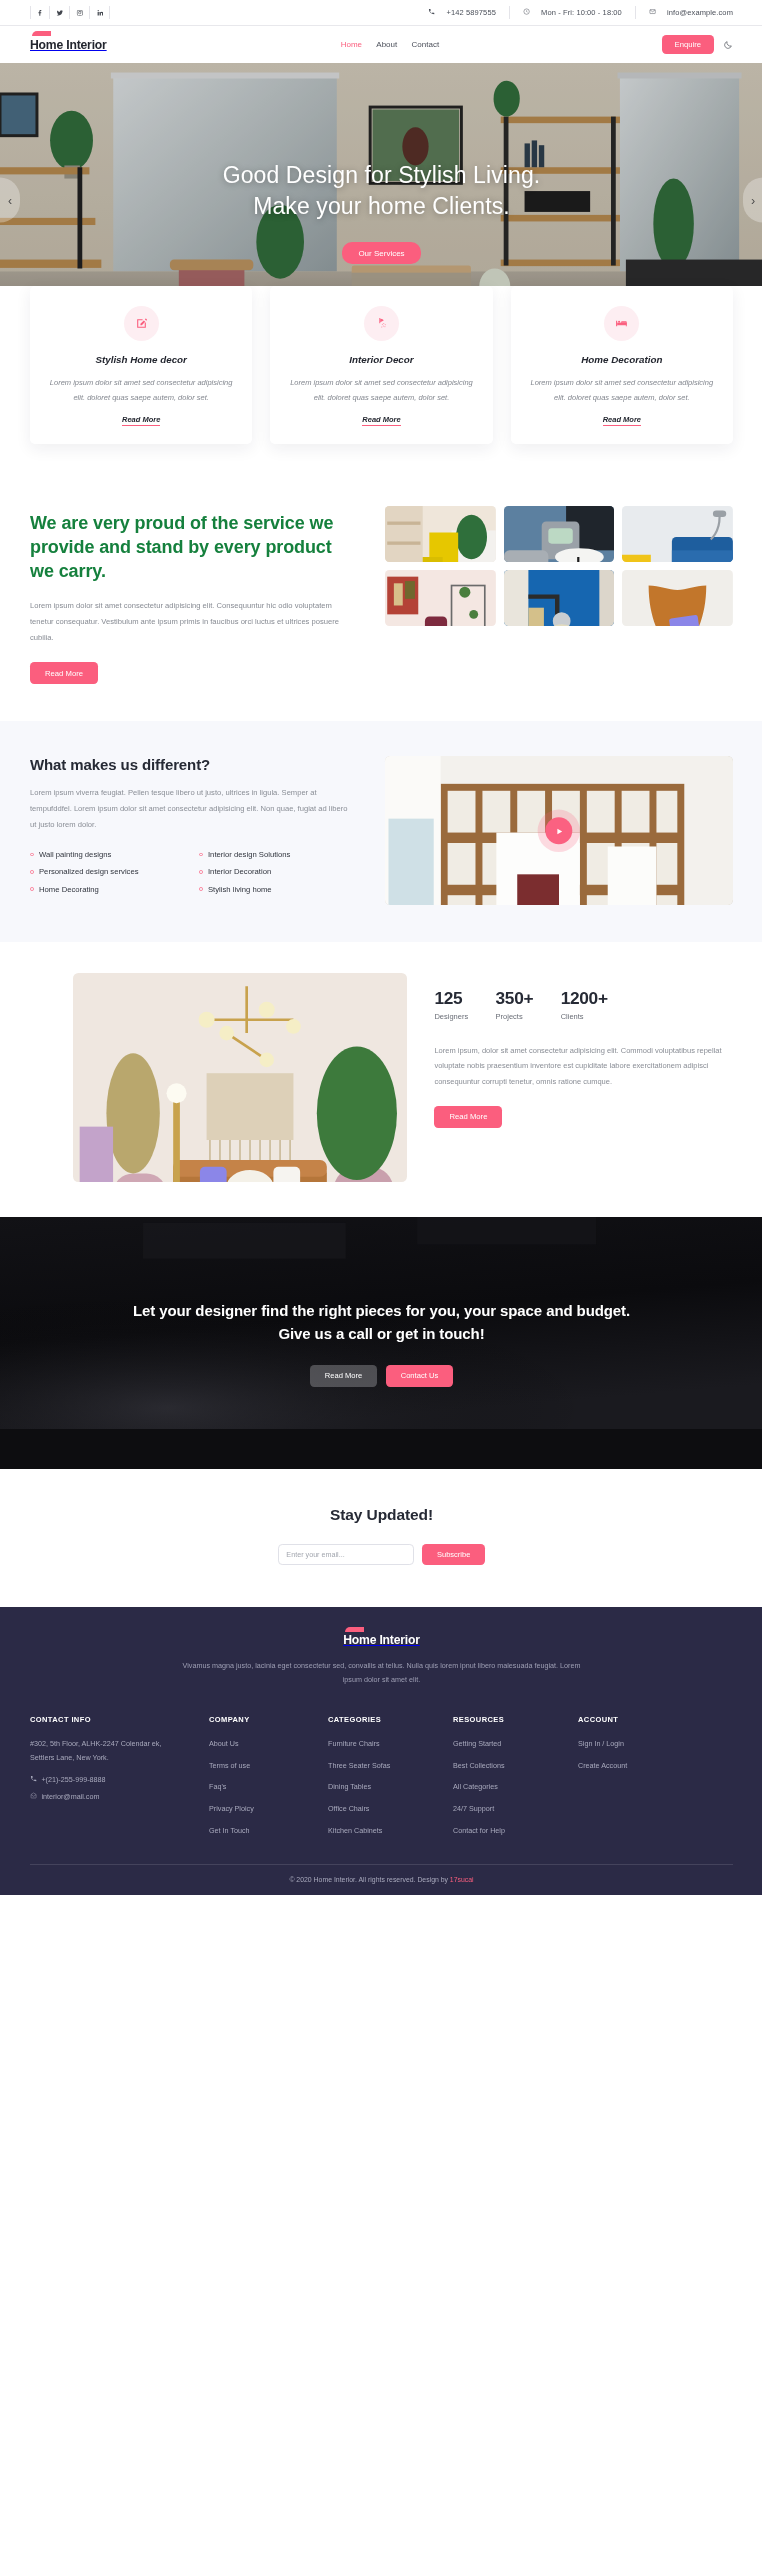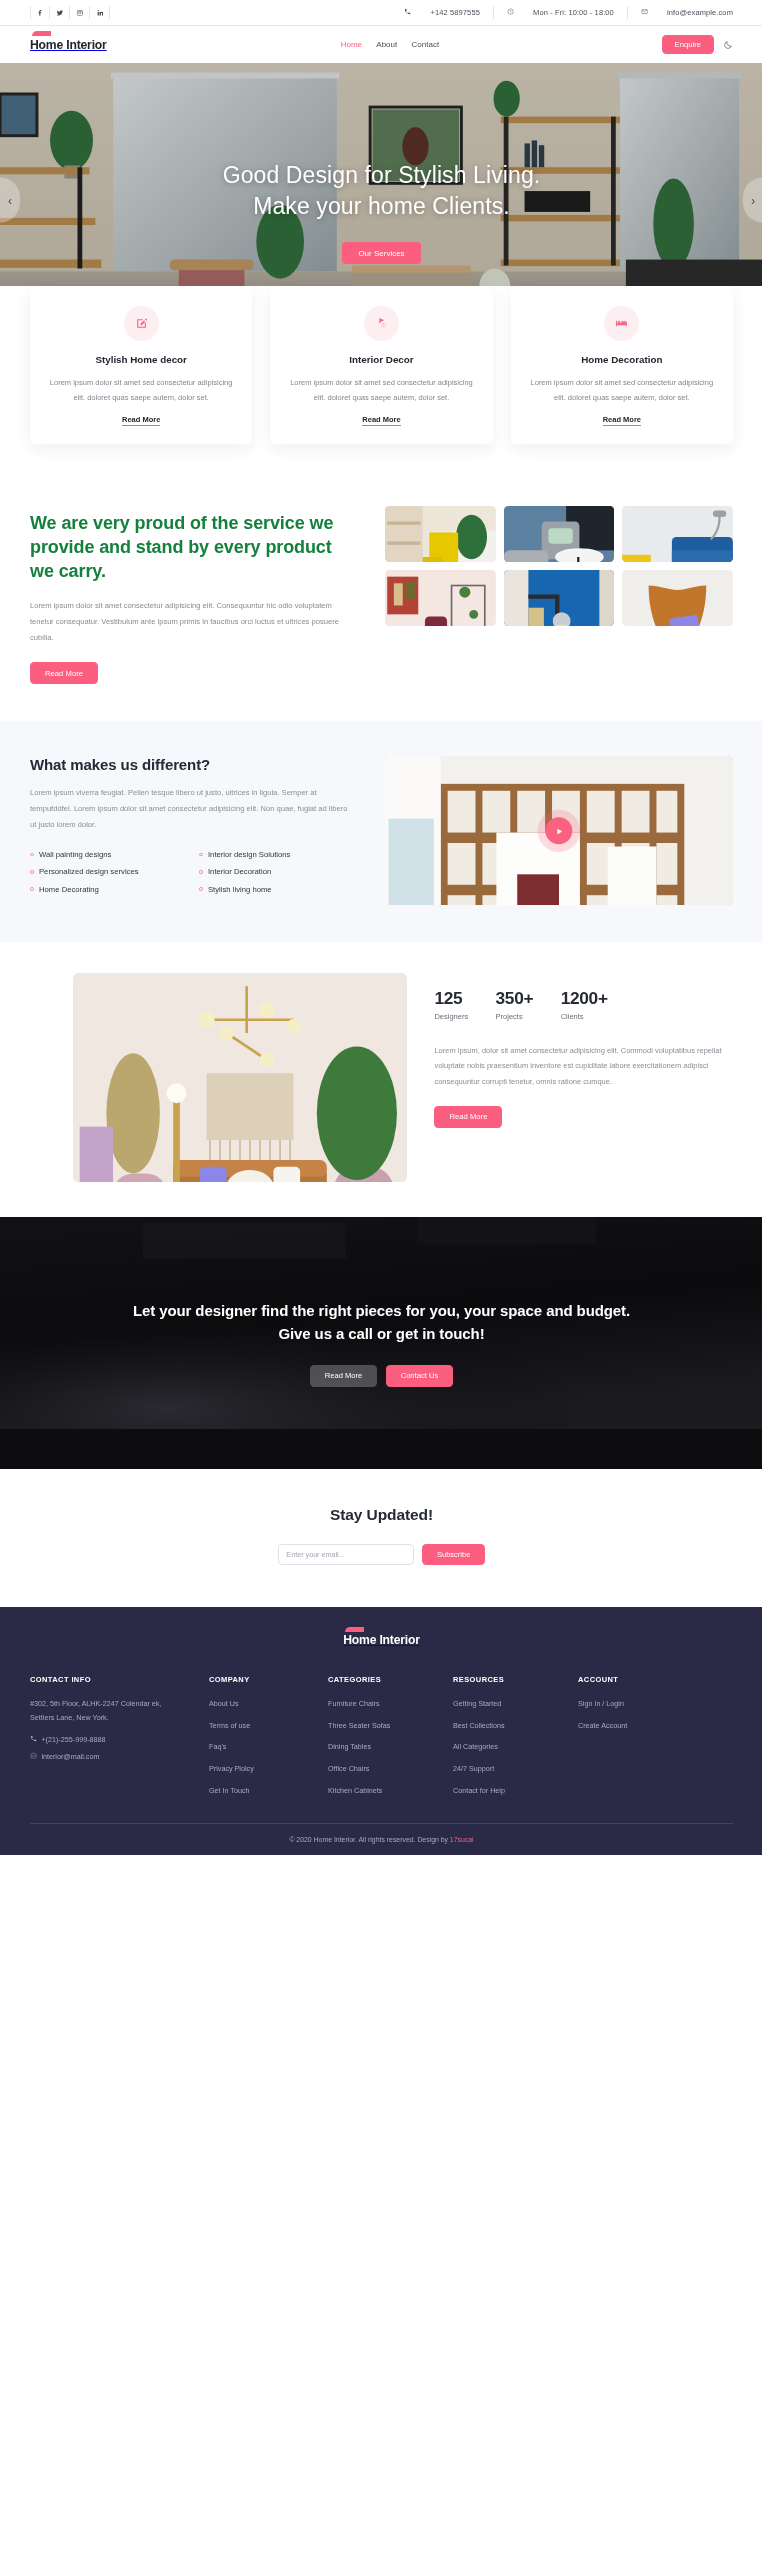--- a/index.html
+++ b/index.html
@@ -25,21 +25,21 @@
   .social .sicon {
     width: 20px; height: 13px;
     display: flex; align-items: center; justify-content: center;
     border-right: 0.6px solid #e4e4e9;
     color: #43474f;
   }
   .social .sicon:first-child { border-left: 0.6px solid #e4e4e9; }
   .social .sicon svg { width: 7.7px; height: 7.7px; fill: #43474f; }
   .topbar-spacer { flex: 1; }
   .tb-item {
-    display: flex; align-items: center; gap: 19px;
+    display: flex; align-items: center; gap: 11px;
     padding: 0 13px;
     height: 13px;
     border-right: 0.6px solid #e4e4e9;
     white-space: nowrap;
     color: #4a4f59;
     letter-spacing: 0.1px;
   }
   .tb-item:last-child { border-right: none; padding-right: 0; }
   .tb-item:first-of-type { border-left: 0.6px solid transparent; }
   .tb-item svg { width: 7.2px; height: 7.2px; fill: none; stroke: #4a4f59; stroke-width: 1.6; }
@@ -106,21 +106,21 @@
     font-weight: 400;
     line-height: 1.38;
     text-shadow: 0 0.6px 6px rgba(0,0,0,.35);
     letter-spacing: 0.1px;
   }
   .btn-services {
     margin-top: 19px;
     background: #fb5e7e;
     color: #fff;
     border: none;
-    border-radius: 4px;
+    border-radius: 10px;
     font-size: 8px;
     padding: 6.6px 16px;
     cursor: pointer;
     font-family: inherit;
   }
   .hero-arrow {
     position: absolute; top: 50%; transform: translateY(-50%);
     width: 20px; height: 45px;
     background: rgba(255,255,255,.30);
     display: flex; align-items: center; justify-content: center;
@@ -137,20 +137,21 @@
     display: flex; gap: 18px;
     position: relative; z-index: 3;
   }
   .card {
     flex: 1;
     background: #fff;
     border-radius: 4.8px;
     padding: 20px 18px 18px;
     text-align: center;
     box-shadow: 0 4.2px 15.5px rgba(30,30,60,0.07);
+    font-style: italic;
   }
   .card-icon {
     width: 35px; height: 35px;
     margin: 0 auto 13px;
     border-radius: 50%;
     background: #fdeef2;
     display: flex; align-items: center; justify-content: center;
   }
   .card-icon svg { width: 13px; height: 13px; fill: #fb5e7e; }
   .card h3 { font-size: 9.8px; font-weight: 700; color: #23262f; margin-bottom: 9.5px; }
@@ -786,20 +787,21 @@
     <button class="btn-sub">Subscribe</button>
   </div>
 </div>
 
 <footer>
   <div class="f-brand">
     <a class="f-logo logo" href="#">
       <span class="logo-mark"></span>
       <span class="logo-text">Home Interior</span>
     </a>
+    <p>Vivamus magna justo, lacinia eget consectetur sed, convallis at tellus. Nulla quis lorem ipnut libero malesuada feugiat. Lorem ipsum dolor sit amet elit.</p>
   </div>
 
   <div class="f-cols">
     <div class="f-col">
       <h4>CONTACT INFO</h4>
       <div class="f-addr">#302, 5th Floor, ALHK-2247 Colendar ek, Settlers Lane, New York.</div>
       <div class="f-contact-line">
         <span>
           <svg viewBox="0 0 24 24" style="fill:#a9aabd;stroke:none">
               <path d="M6.6 10.8a15.1 15.1 0 0 0 6.6 6.6l2.2-2.2a1 1 0 0 1 1-.24 11.4 11.4 0 0 0 3.6.58 1 1 0 0 1 1 1V20a1 1 0 0 1-1 1A17 17 0 0 1 3 4a1 1 0 0 1 1-1h3.5a1 1 0 0 1 1 1c0 1.25.2 2.46.57 3.6a1 1 0 0 1-.25 1z"></path>

